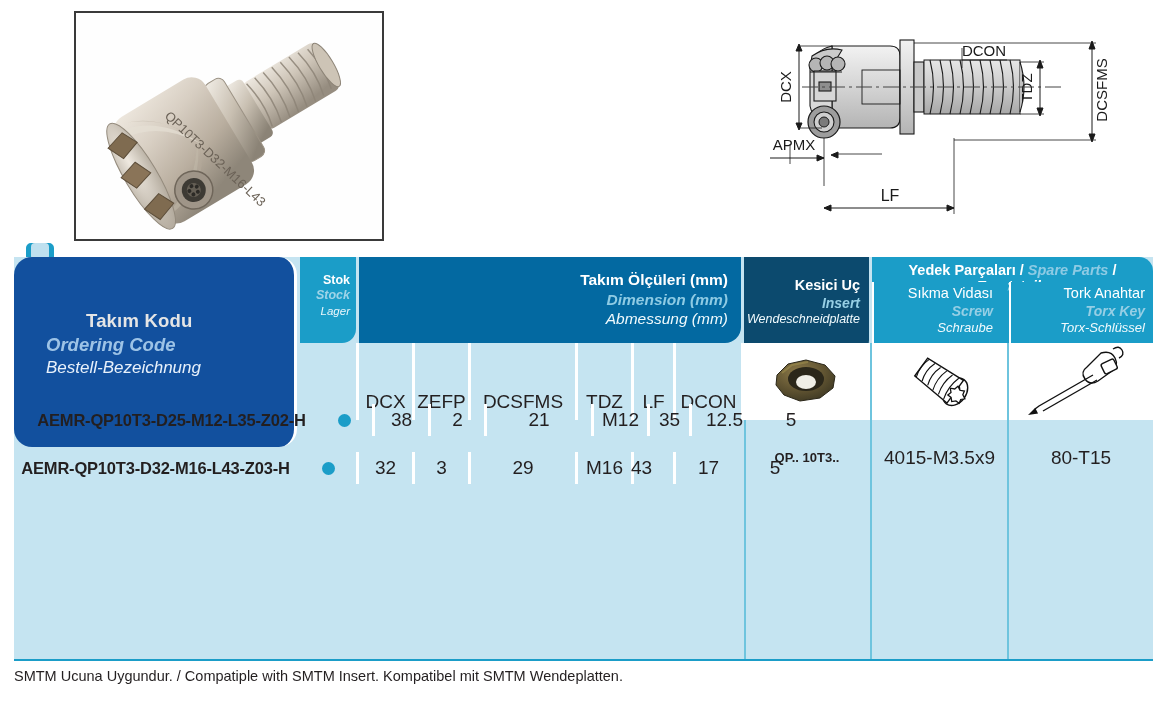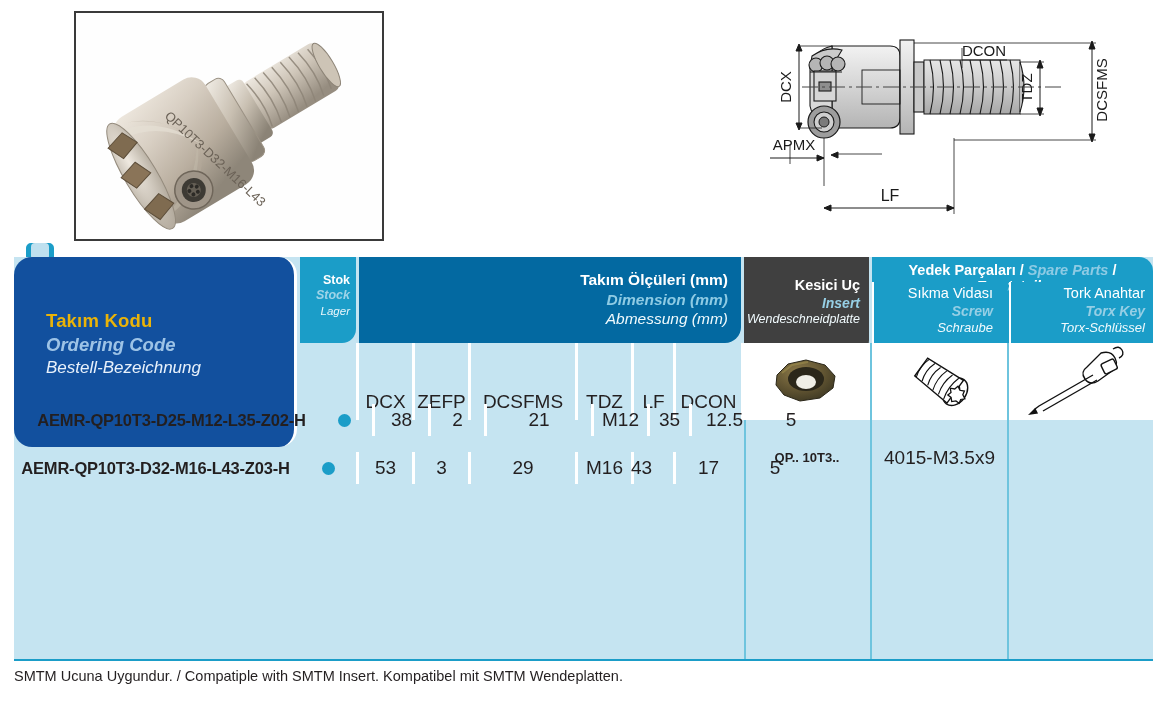--- a/index.html
+++ b/index.html
@@ -47,21 +47,21 @@
 
   .hdr-code{
     position:absolute;left:0;top:0;width:283px;height:190px;
     background:#12509e;border-radius:18px 18px 18px 18px;
     border-right:3px solid #ffffff;box-sizing:border-box;
   }
   .hdr-code-txt{
     position:absolute;left:32px;top:52px;width:240px;color:#ffffff;
     line-height:1.30;
   }
-  .hdr-code-txt .l1{font-size:18.5px;font-weight:bold;color:#eab308;letter-spacing:.2px;}
+  .hdr-code-txt .l1{font-size:18.5px;font-weight:bold;color:#e5e5e5;letter-spacing:.2px;margin-left:40px;}
   .hdr-code-txt .l2{font-size:18.5px;font-weight:bold;font-style:italic;color:#9dc3e6;}
   .hdr-code-txt .l3{font-size:17px;font-style:italic;color:#e8f1fb;}
 
   
   .hdr-stok{
     position:absolute;left:286px;top:0;width:56px;height:86px;
     background:#1b9dc8;border-radius:0 0 14px 0;
     box-sizing:border-box;
   }
   .hdr-stok-txt{
@@ -77,21 +77,21 @@
   }
   .hdr-dim-txt{
     position:absolute;right:13px;top:13px;text-align:right;line-height:1.26;
   }
   .hdr-dim-txt .l1{font-size:15.5px;color:#ffffff;font-weight:bold;}
   .hdr-dim-txt .l2{font-size:15.5px;color:#8ecbe4;font-style:italic;font-weight:bold;}
   .hdr-dim-txt .l3{font-size:15.5px;color:#f0fafd;font-style:italic;}
 
   .hdr-insert{
     position:absolute;left:730px;top:0;width:125px;height:99px;
-    background:#404040;border-radius:0 0 16px 0;
+    background:#0c4a6e;border-radius:0 0 16px 0;
   }
   .hdr-insert-txt{
     position:absolute;right:9px;top:20px;text-align:right;line-height:1.24;
   }
   .hdr-insert-txt .l1{font-size:14.5px;color:#ffffff;font-weight:bold;}
   .hdr-insert-txt .l2{font-size:14px;color:#96cfe5;font-style:italic;font-weight:bold;}
   .hdr-insert-txt .l3{font-size:12.5px;color:#f0fafd;font-style:italic;}
 
   
   .hdr-spare{
@@ -528,30 +528,31 @@
       <div class="cell" style="left:617px;width:42px;">35</div>
       <div class="cell" style="left:659px;width:68px;">12.5</div>
       <div class="cell" style="left:727px;width:68px;border-left:none;">5</div>
     </div>
 
     <div class="row" style="top:195px;">
       <div class="code-cell">AEMR-QP10T3-D32-M16-L43-Z03-H</div>
       <div class="cell noborder" style="left:286px;width:56px;">
         <span class="dot"></span>
       </div>
-      <div class="cell" style="left:342px;width:56px;">53</div>
+      <div class="cell" style="left:342px;width:56px;">32</div>
       <div class="cell" style="left:398px;width:56px;">3</div>
       <div class="cell" style="left:454px;width:107px;">29</div>
       <div class="cell" style="left:561px;width:56px;">M16</div>
       <div class="cell" style="left:617px;width:18px;">43</div>
       <div class="cell" style="left:659px;width:68px;">17</div>
       <div class="cell" style="left:727px;width:68px;border-left:none;">5</div>
     </div>
 
     <div class="merged bold" style="left:730px;width:126px;border-left:none;">QP.. 10T3..</div>
     <div class="merged" style="left:856px;width:137px;">4015-M3.5x9</div>
+    <div class="merged" style="left:993px;width:146px;">80-T15</div>
 
     <div class="table-bottom-rule"></div>
   </div>
 
   <div class="footnote">SMTM Ucuna Uygundur. / Compatiple with SMTM Insert. Kompatibel mit SMTM Wendeplatten.</div>
 
 </div>
 
 </body></html>

